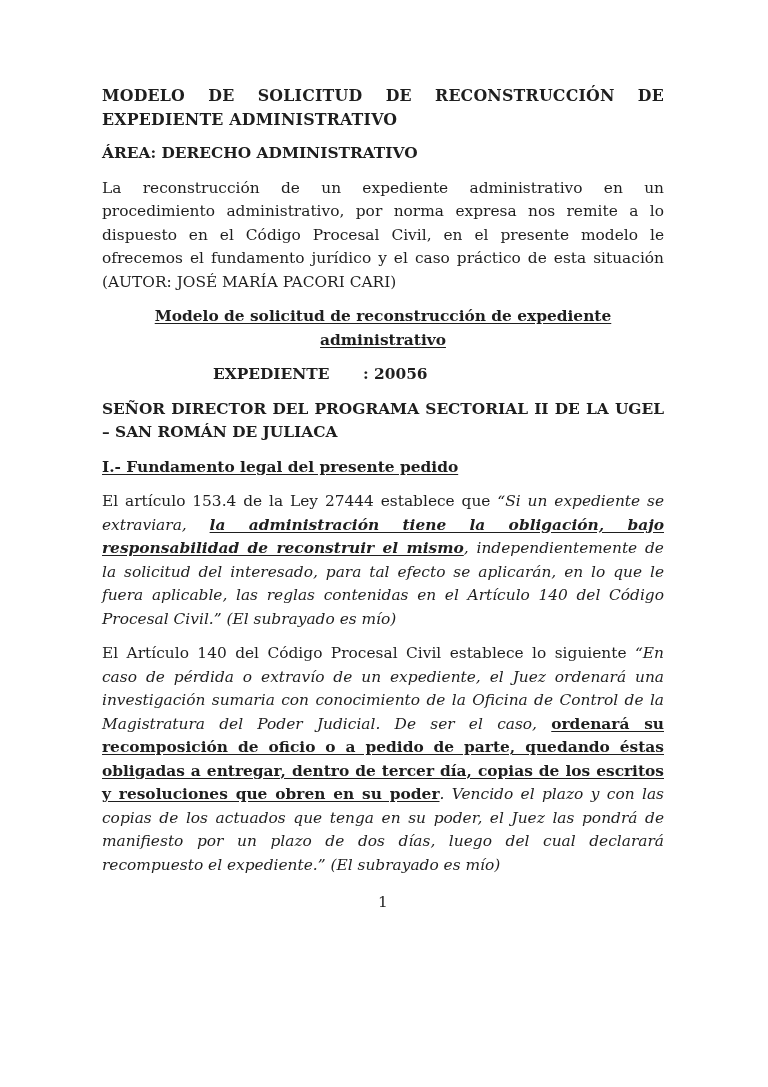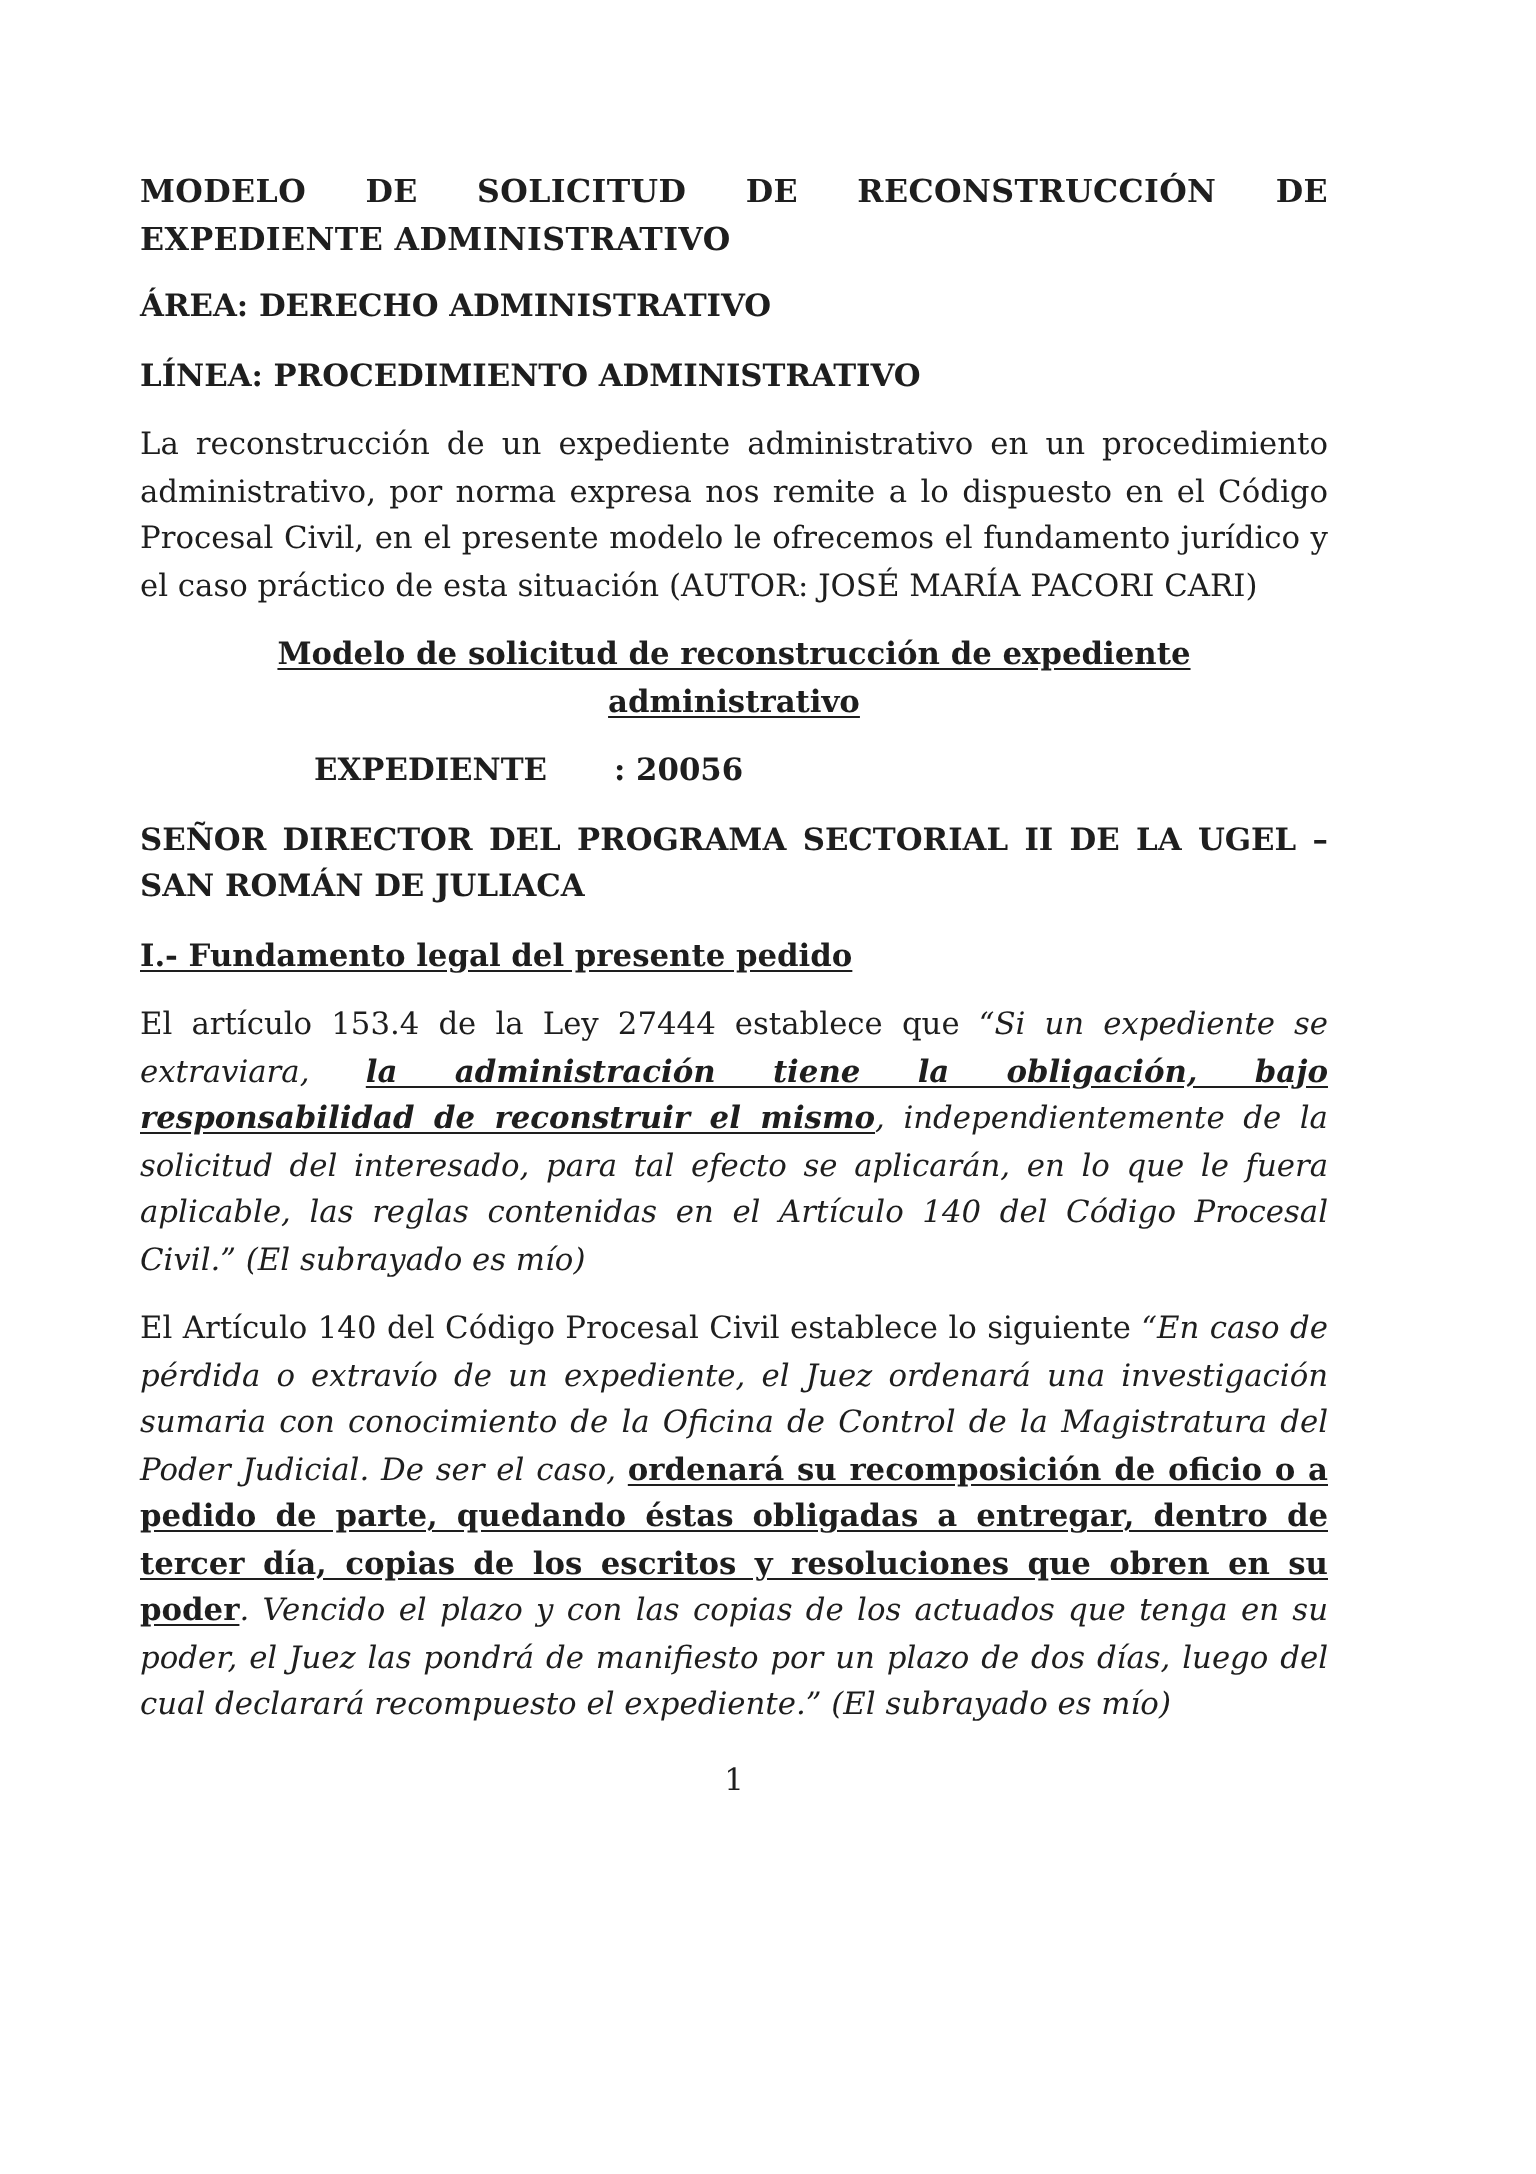--- a/index.html
+++ b/index.html
@@ -1,48 +1,47 @@
 <!DOCTYPE html>
 <html><head>
 <meta charset="utf-8">
 <style>
   html,body { margin:0; padding:0; background:#ffffff; }
   .page {
     position:relative;
     width:768px; height:1087px;
     box-sizing:border-box;
-    padding:84px 104px 0 70px;
+    padding:84px 104px 0 102px;
     background:#ffffff;
     color:#1e1e1e;
     font-family:"DejaVu Serif","Liberation Serif",serif;
     font-size:15.4px;
     line-height:23.5px;
     overflow:hidden;
   }
   p,h1,h2,h3 { margin:0 0 11px 0; font-size:inherit; line-height:inherit; font-weight:normal; }
   .b   { font-weight:bold; }
   .i   { font-style:italic; }
   .u   { text-decoration:underline; text-underline-offset:2px; }
   .just   { text-align:justify; }
   .center { text-align:center; }
   .title  { font-size:15.8px; letter-spacing:.2px; }
-  .indent { margin-left:87px; }
+  .indent { margin-left:111px; }
   .lbl    { display:inline-block; width:150px; }
   .pagenum{ text-align:center; margin-top:14px; }
 </style>
 </head>
 <body>
 
 <div class="page">
 
   <h1 class="b just title">MODELO DE SOLICITUD DE RECONSTRUCCIÓN DE EXPEDIENTE ADMINISTRATIVO</h1>
 
   <p class="b">ÁREA: DERECHO ADMINISTRATIVO</p>
 
-  <p class="b">LÍNEA: PROCEDIMIENTO ADMINISTRATIVO</p>
 
   <p class="just">La reconstrucción de un expediente administrativo en un procedimiento administrativo, por norma expresa nos remite a lo dispuesto en el Código Procesal Civil, en el presente modelo le ofrecemos el fundamento jurídico y el caso práctico de esta situación (AUTOR: JOSÉ MARÍA PACORI CARI)</p>
 
   <h2 class="b u center" style="padding:0 52px;">Modelo de solicitud de reconstrucción de expediente administrativo</h2>
 
   <div class="indent">
     <p class="b"><span class="lbl">EXPEDIENTE</span><span>: 20056</span></p>
 
   </div>
 

